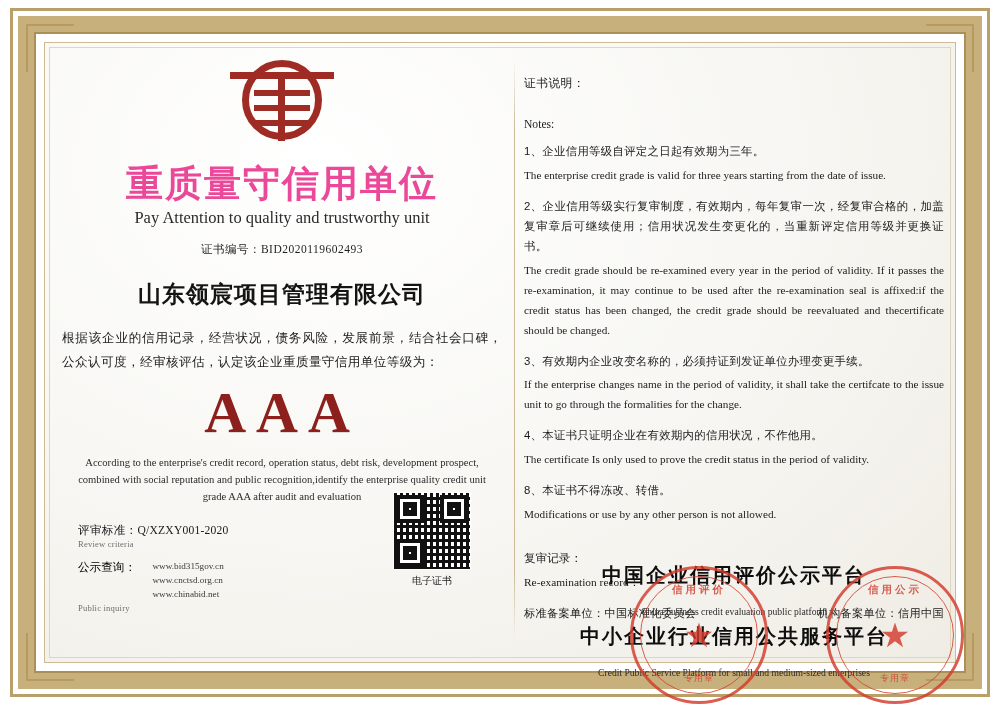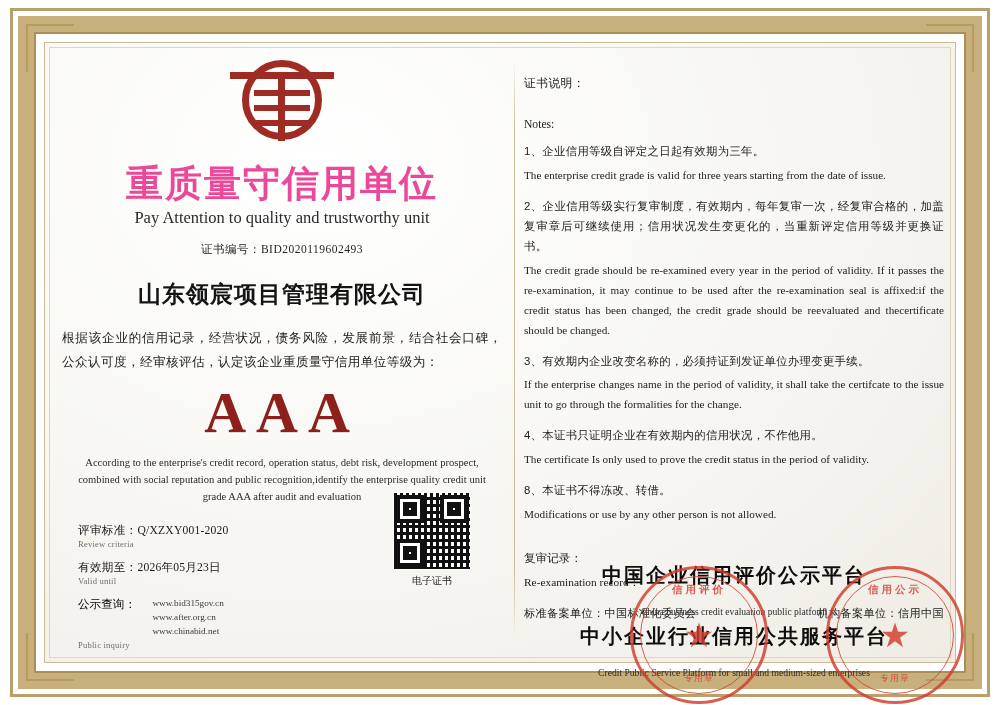--- a/index.html
+++ b/index.html
@@ -452,32 +452,26 @@
       <div class="meta">
 
         <div class="meta-row">
           <div class="meta-line">
             <span>评审标准：</span><span class="mv">Q/XZXY001-2020</span>
           </div>
           <div class="meta-sub">Review criteria</div>
         </div>
 
 
-        <div class="meta-row">
-          <div class="meta-line">
-            <span>有效期至：</span><span class="mv">2026年05月23日</span>
-          </div>
-          <div class="meta-sub">Valid until</div>
-        </div>
 
         <div class="meta-row meta-inquiry">
           <span class="inq-label">公示查询：</span>
           <span class="inq-links">
             <div class="meta-links">www.bid315gov.cn</div>
-            <div class="meta-links">www.after.org.cn</div>
+            <div class="meta-links">www.cnctsd.org.cn</div>
             <div class="meta-links">www.chinabid.net</div>
           </span>
           <div class="meta-sub">Public inquiry</div>
         </div>
 
       </div>
 
       <div class="qr-block">
         <div class="qr">
           <div class="qr-shade"></div>

